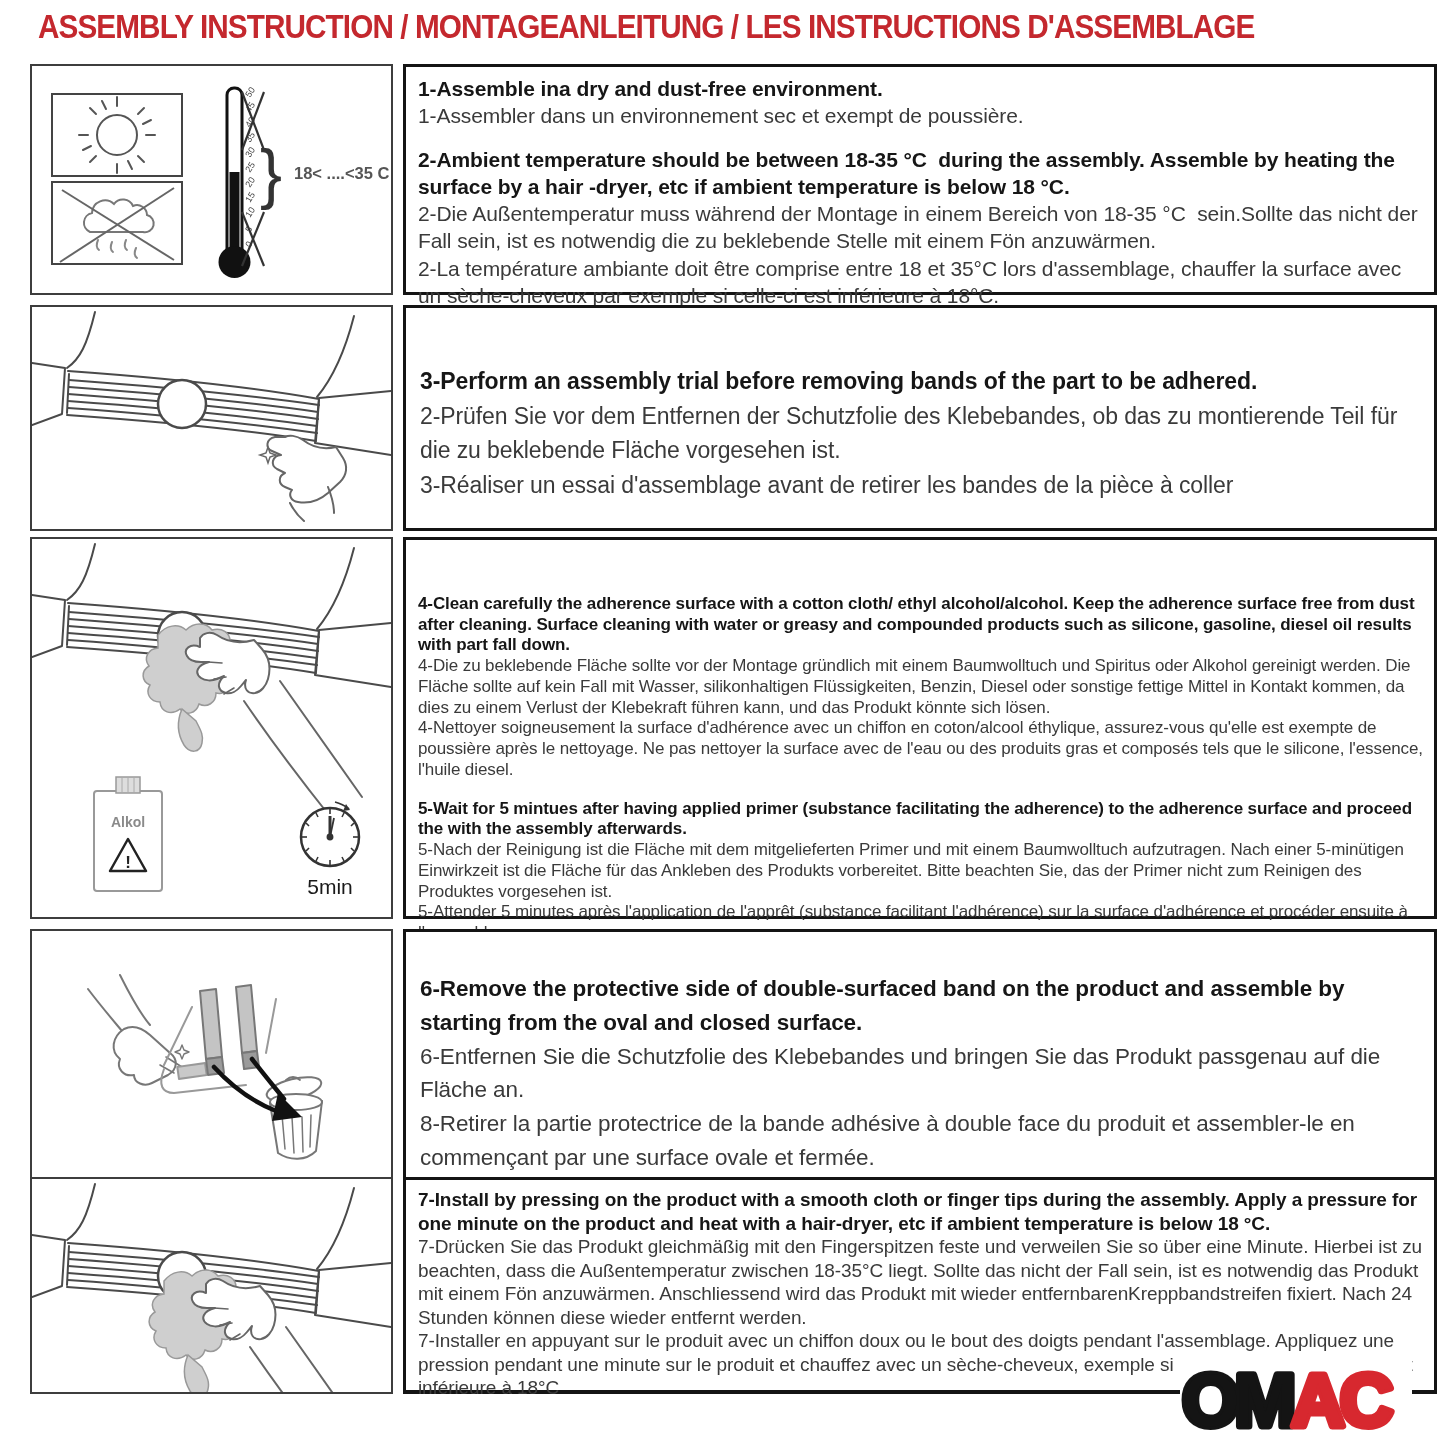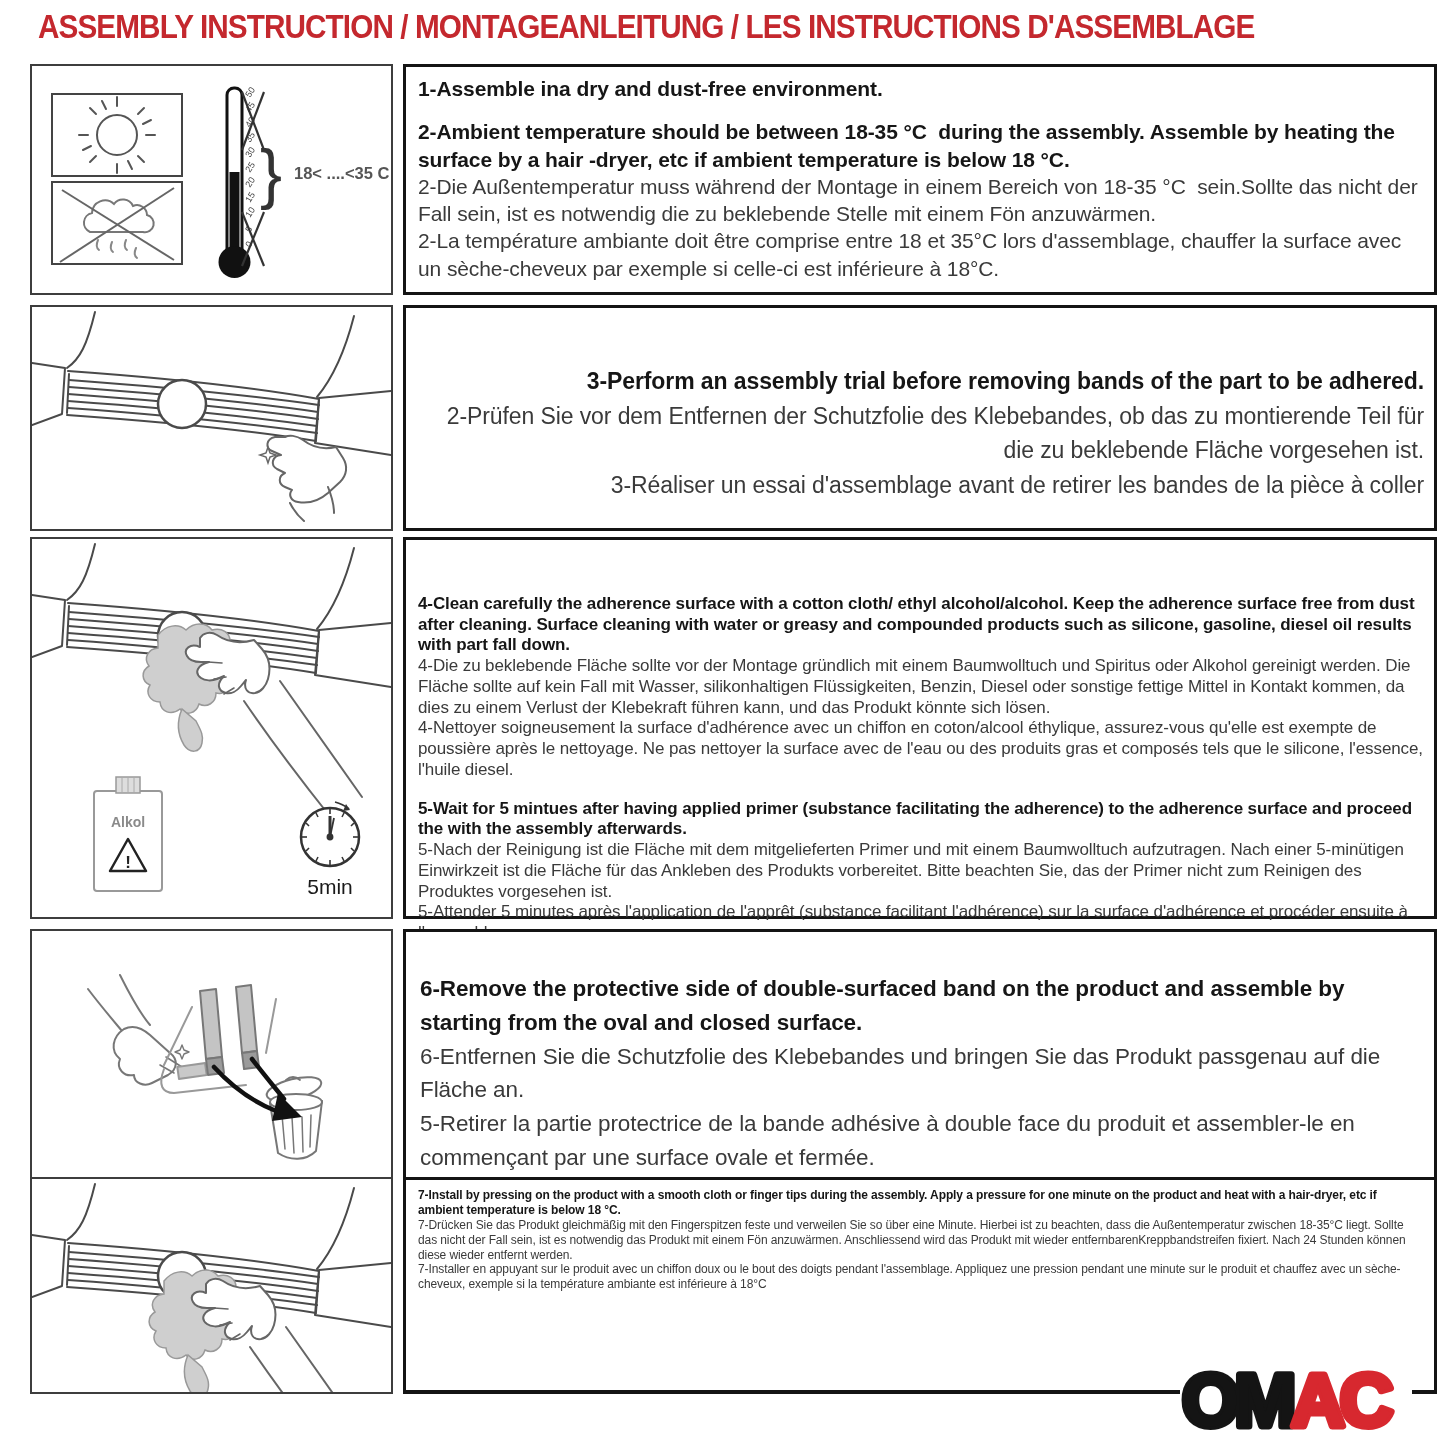--- a/index.html
+++ b/index.html
@@ -29,25 +29,25 @@
     position:absolute;left:403px;width:1034px;height:100%;
     border:3px solid #141414;box-sizing:border-box;background:#fff;
   }
   #r5 .txt{border-bottom-width:4px;}
   .pars{padding:8px 10px 6px 12px;}
   .pars p{margin:0;white-space:pre-wrap;letter-spacing:-0.1px;}
   .pars p.b{font-weight:bold;color:#161616;}
   .pars p.r{font-weight:normal;color:#3a3a3a;}
   .pars p.gap{height:16px;}
   #r1 .pars{font-size:21px;line-height:1.3;}
-  #r2 .pars{font-size:23px;line-height:1.5;padding-top:56px;padding-left:14px;text-align:right;}
+  #r2 .pars{font-size:23px;line-height:1.5;padding-top:56px;padding-left:14px;}
   #r3 .pars{font-size:17px;line-height:1.22;margin-top:46px;}
   #r3 .pars p.gap{height:18px;}
   #r4 .pars{font-size:22.5px;line-height:1.5;padding-top:40px;padding-left:14px;padding-right:20px;}
-  #r5 .pars{font-size:12px;line-height:1.24;}
+  #r5 .pars{font-size:19px;line-height:1.24;}
   .brand{
     position:absolute;left:1180px;top:1352px;width:232px;height:92px;
     background:#fff;z-index:5;
   }
   .brand svg{display:block;width:100%;height:100%;}
   .defs-hidden{position:absolute;width:0;height:0;overflow:hidden;}
 </style>
 </head>
 <body>
 
@@ -139,20 +139,21 @@
             <path d="M 232,146 L 210,200"></path>
         </g>
         <text x="228" y="130" font-size="66" fill="#333">}</text>
       </g>
       <text x="262" y="113" font-size="16.5" font-weight="600" fill="#555">18&lt; ....&lt;35 C</text>
     </svg>
   </div>
   <div class="txt">
     <div class="pars">
         <p class="b">1-Assemble ina dry and dust-free environment.</p>
+        <p class="r">1-Assembler dans un environnement sec et exempt de poussière.</p>
         <p class="gap"></p>
         <p class="b">2-Ambient temperature should be between 18-35 °C  during the assembly. Assemble by heating the surface by a hair -dryer, etc if ambient temperature is below 18 °C.</p>
         <p class="r">2-Die Außentemperatur muss während der Montage in einem Bereich von 18-35 °C  sein.Sollte das nicht der Fall sein, ist es notwendig die zu beklebende Stelle mit einem Fön anzuwärmen.</p>
         <p class="r">2-La température ambiante doit être comprise entre 18 et 35°C lors d'assemblage, chauffer la surface avec un sèche-cheveux par exemple si celle-ci est inférieure à 18°C.</p>
       </div>
   </div>
 </div>
 
 <div class="row" id="r2">
   <div class="illus">
@@ -262,21 +263,21 @@
           <path d="M 220,92 C 234,110 244,122 252,132" stroke-width="4.5"></path>
           <polygon points="246,126 270,150 240,154" fill="#111" stroke="none"></polygon>
         </g>
       </g>
     </svg>
   </div>
   <div class="txt">
     <div class="pars">
         <p class="b">6-Remove the protective side of double-surfaced band on the product and assemble by starting from the oval and closed surface.</p>
         <p class="r">6-Entfernen Sie die Schutzfolie des Klebebandes und bringen Sie das Produkt passgenau auf die Fläche an.</p>
-        <p class="r">5-Retirer la partie protectrice de la bande adhésive à double face du produit et assembler-le en commençant par une surface ovale et fermée.</p>
+        <p class="r">8-Retirer la partie protectrice de la bande adhésive à double face du produit et assembler-le en commençant par une surface ovale et fermée.</p>
       </div>
   </div>
 </div>
 
 <div class="row" id="r5">
   <div class="illus">
     <svg viewBox="0 0 359 213">
       <use href="#grille-base"></use>
       <use href="#cloth-hand" transform="translate(6,6)"></use>
     </svg>

